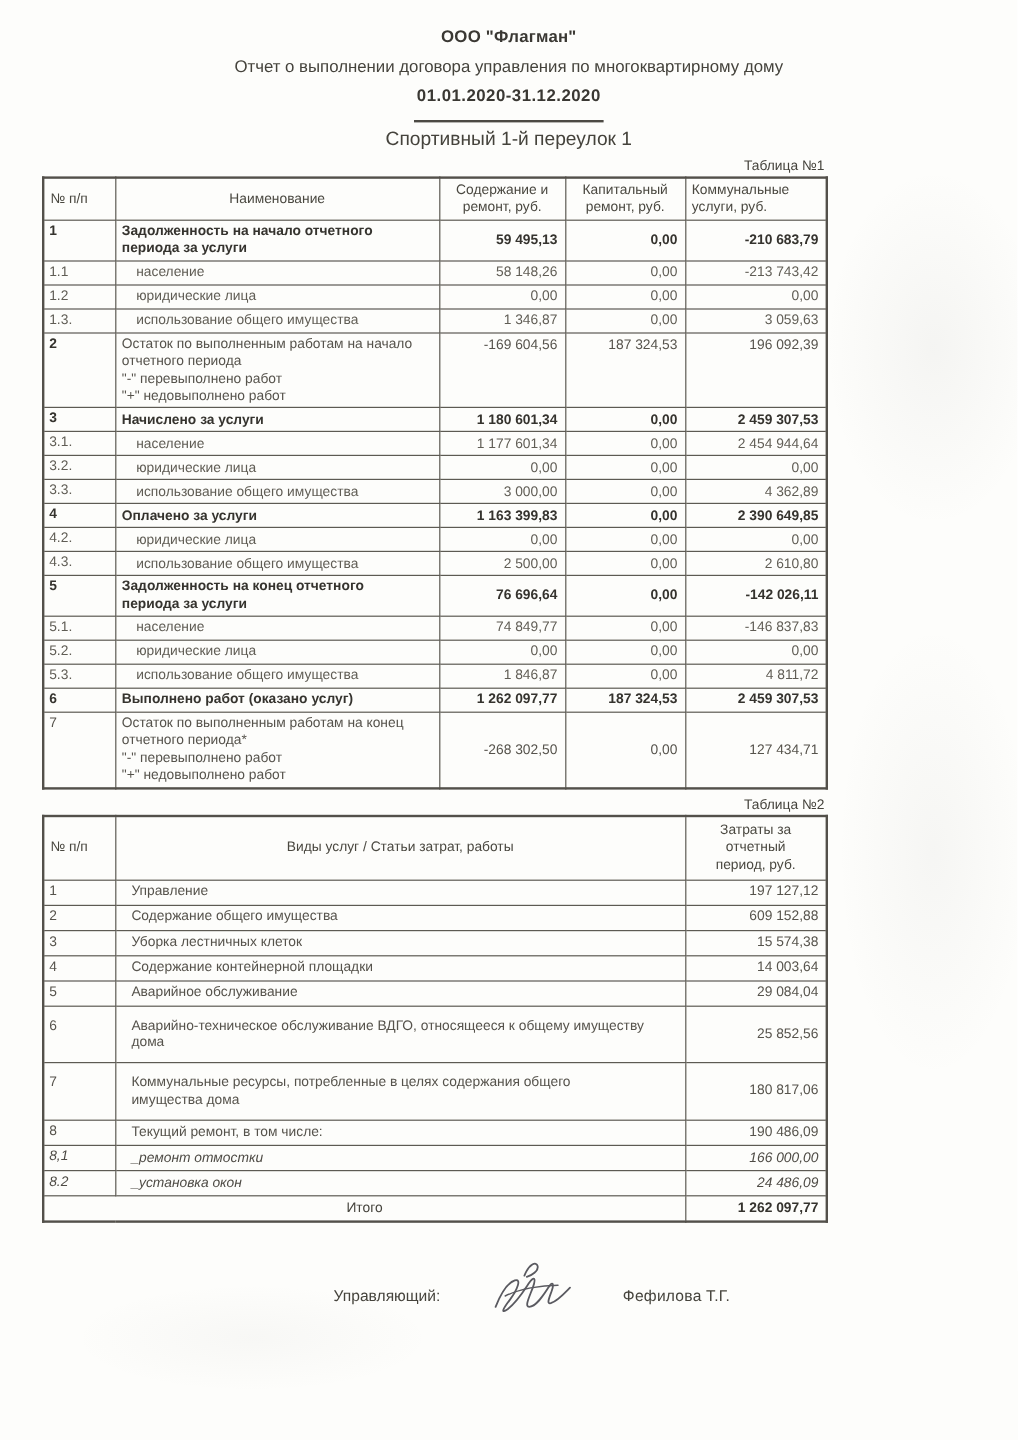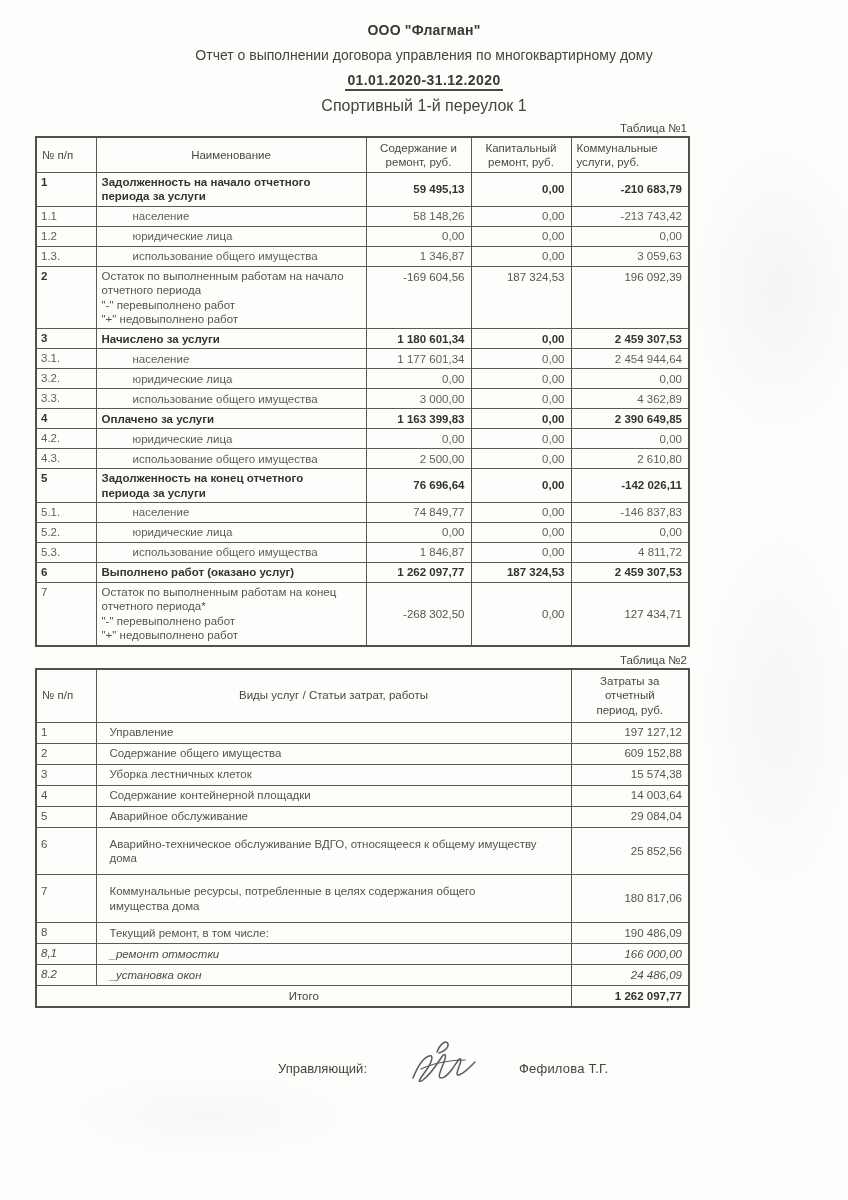--- a/index.html
+++ b/index.html
@@ -18,42 +18,42 @@
   .sm2{right:-10px;top:520px;width:160px;height:380px;
        background:radial-gradient(ellipse at center,rgba(110,110,104,.05),rgba(0,0,0,0) 70%);}
   .sm3{left:60px;bottom:40px;width:300px;height:90px;
        background:radial-gradient(ellipse at center,rgba(110,110,104,.04),rgba(0,0,0,0) 70%);}
 
   .hdr{text-align:center;padding-top:22px;}
   .hdr .company{font-size:14px;font-weight:700;color:#3a3833;margin-bottom:9px;letter-spacing:.2px;}
   .hdr .title{font-size:14px;color:#45433c;margin-bottom:8px;}
   .hdr .period-line{margin-bottom:6px;}
   .hdr .period{display:inline-block;font-size:14px;font-weight:700;color:#3a3833;
-               border-bottom:2px solid #4c4a44;padding:0 2px 1px 2px;letter-spacing:.4px;}
+               border-bottom:2px solid #4c4a44;padding:0 2px 13px 2px;letter-spacing:.4px;}
   .hdr .address{font-size:16px;color:#45433c;}
 
   .tbl-wrap{width:653px;margin-left:35px;}
   .tbl-label{text-align:right;font-size:11.5px;color:#45433c;margin:7px 1px 2px 0;}
 
   table{border-collapse:collapse;width:653px;table-layout:fixed;
         border:2px solid #53504a;}
   th,td{border:1px solid #5d5a53;font-size:11.5px;line-height:1.25;
         padding:2px 5px;vertical-align:middle;color:#56534c;
         overflow:hidden;}
   th{font-weight:400;text-align:center;color:#4a4840;white-space:pre-line;}
   th.h-left{text-align:left;}
   .t1 thead th{height:30px;}
   .t2 thead th{height:48px;}
 
   td.num{vertical-align:top;text-align:left;padding-left:4px;}
   td.name{text-align:left;white-space:pre-line;margin-left:34px;}
   td.val{text-align:right;padding-right:6px;}
 
   .t1 tbody tr td{height:15px;}
-  tr.sub td.name{padding-left:36px;}
+  tr.sub td.name{padding-left:17px;}
   tr.sub td{color:#605d55;}
   tr.main td{font-weight:700;color:#35332e;}
   tr.numbold td.num{font-weight:700;color:#35332e;}
   tr.vtop td.val{vertical-align:top;padding-top:3px;}
 
   .t2 td{height:16px;}
   .t2 td.name{padding-left:13px;}
   .t2 tr.pad-tall td{padding-top:9px;padding-bottom:9px;}
   .t2 tr.italic td{font-style:italic;color:#4e4b45;}
   .t2 td.total-label{text-align:center;color:#45433c;}

